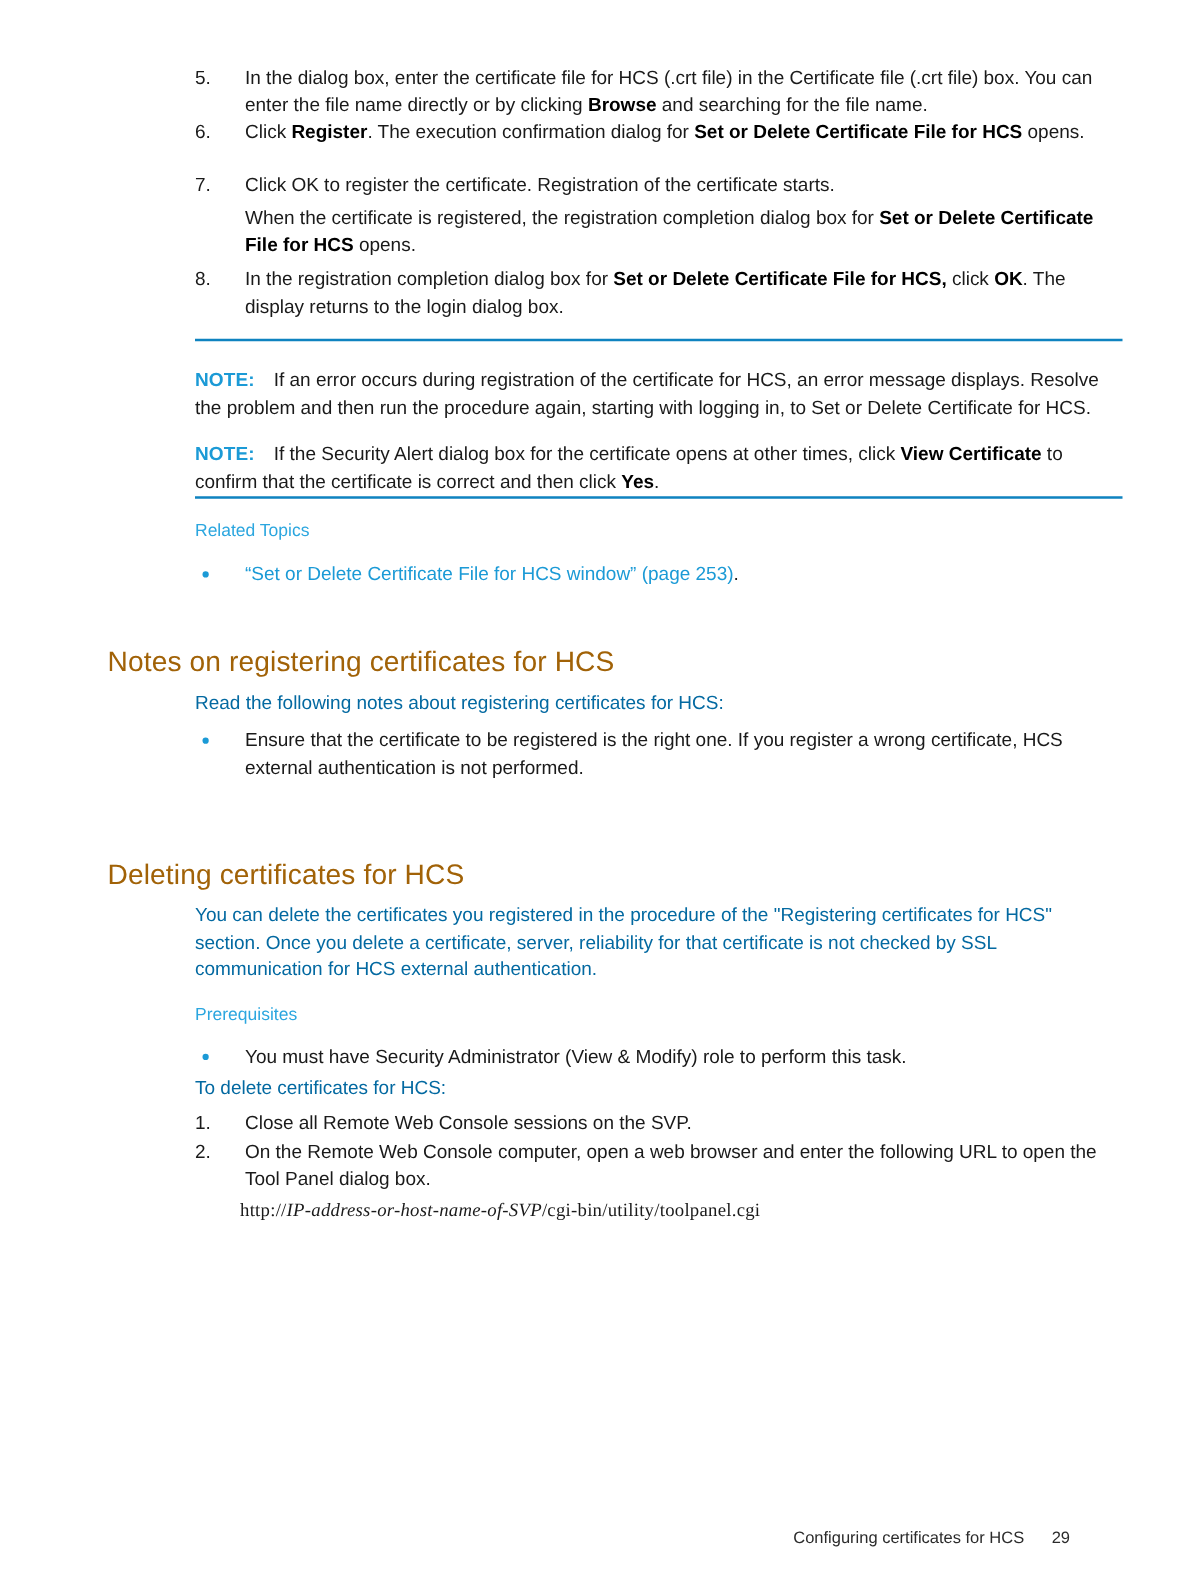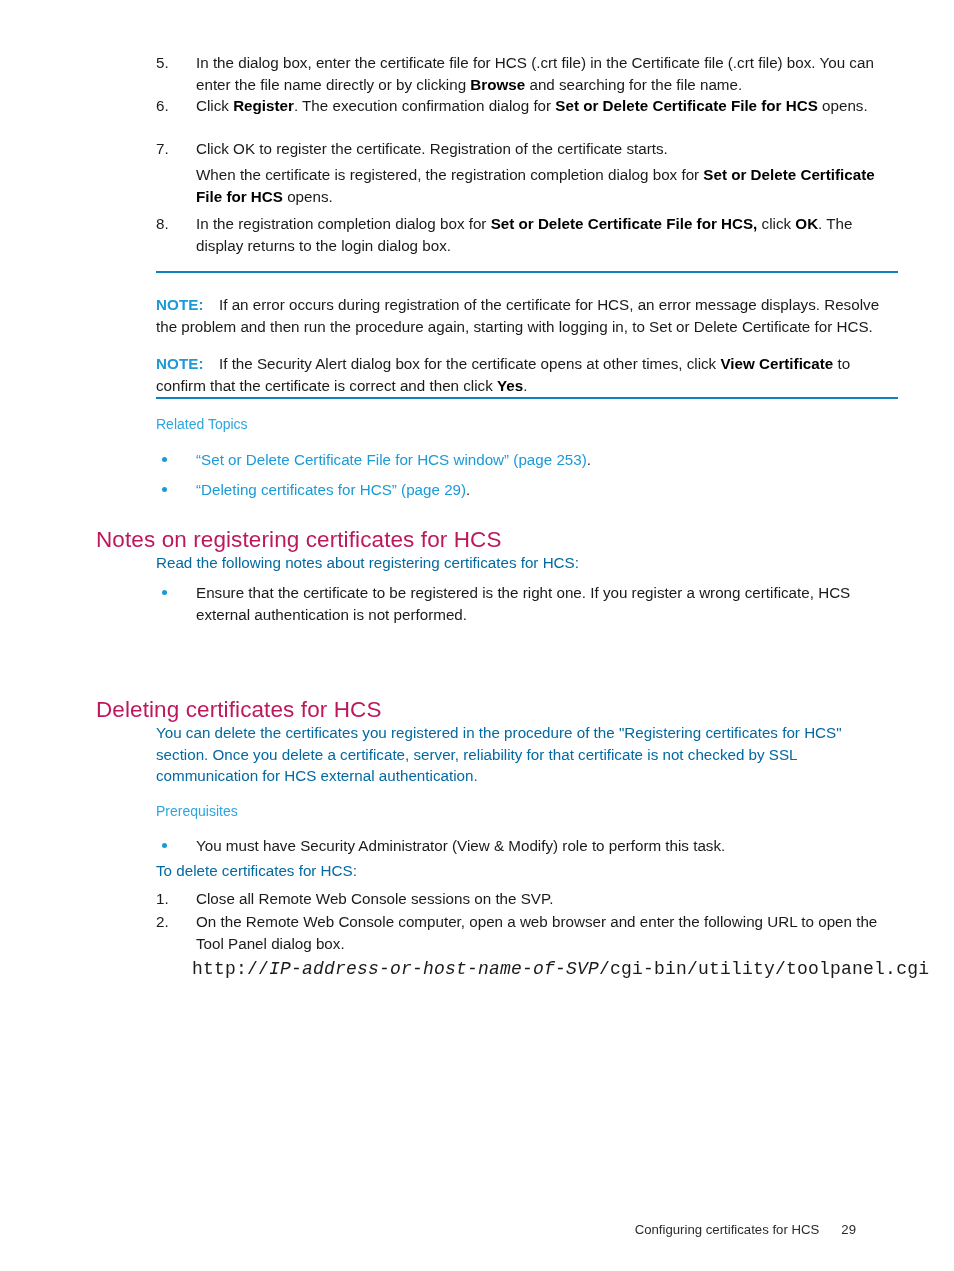--- a/index.html
+++ b/index.html
@@ -88,41 +88,41 @@
   .note-label {
     font-weight: bold;
     color: #1b9ad6;
     font-size: 15.2px;
     letter-spacing: 0.1px;
   }
   .note-body { font-size: 15.2px; line-height: 21.6px; }
 
   
   h1.sect {
-    margin: 10px;
+    margin: 0;
     font-weight: normal;
     font-size: 22.5px;
     line-height: 26px;
-    color: #be185d;
+    color: #a16207;
     letter-spacing: 0.1px;
   }
   h2.sub {
     margin: 0;
     font-weight: normal;
     font-size: 14px;
     line-height: 20px;
     color: #2ba6df;
   }
 
   
   .mono {
     position: absolute;
     left: 192px;
-    font-family: Liberation Mono, monospace;
-    font-size: 18px;
+    font-family: Liberation Serif, serif;
+    font-size: 15px;
     line-height: 20px;
     color: #1a1a1a;
     letter-spacing: 0.2px;
     white-space: nowrap;
   }
   .mono i { font-style: italic; }
 
   
   .footer {
     position: absolute;
@@ -190,24 +190,20 @@
 
   <div class="body-col" style="top:414px;">
     <h2 class="sub">Related Topics</h2>
   </div>
 
   <div class="blist linky" style="top:449px;">
     <div class="bitem" style="height:30px;">
       <span class="dot"></span>
       <span class="txt"><span>“Set or Delete Certificate File for HCS window” (page 253)</span><span class="tail">.</span></span>
     </div>
-    <div class="bitem" style="height:30px;">
-      <span class="dot"></span>
-      <span class="txt"><span>“Deleting certificates for HCS” (page 29)</span><span class="tail">.</span></span>
-    </div>
   </div>
 
   <div class="head-col" style="top:517px;">
     <h1 class="sect">Notes on registering certificates for HCS</h1>
   </div>
 
   <div class="body-col" style="top:552px;">
     <p>Read the following notes about registering certificates for HCS:</p>
   </div>
 

